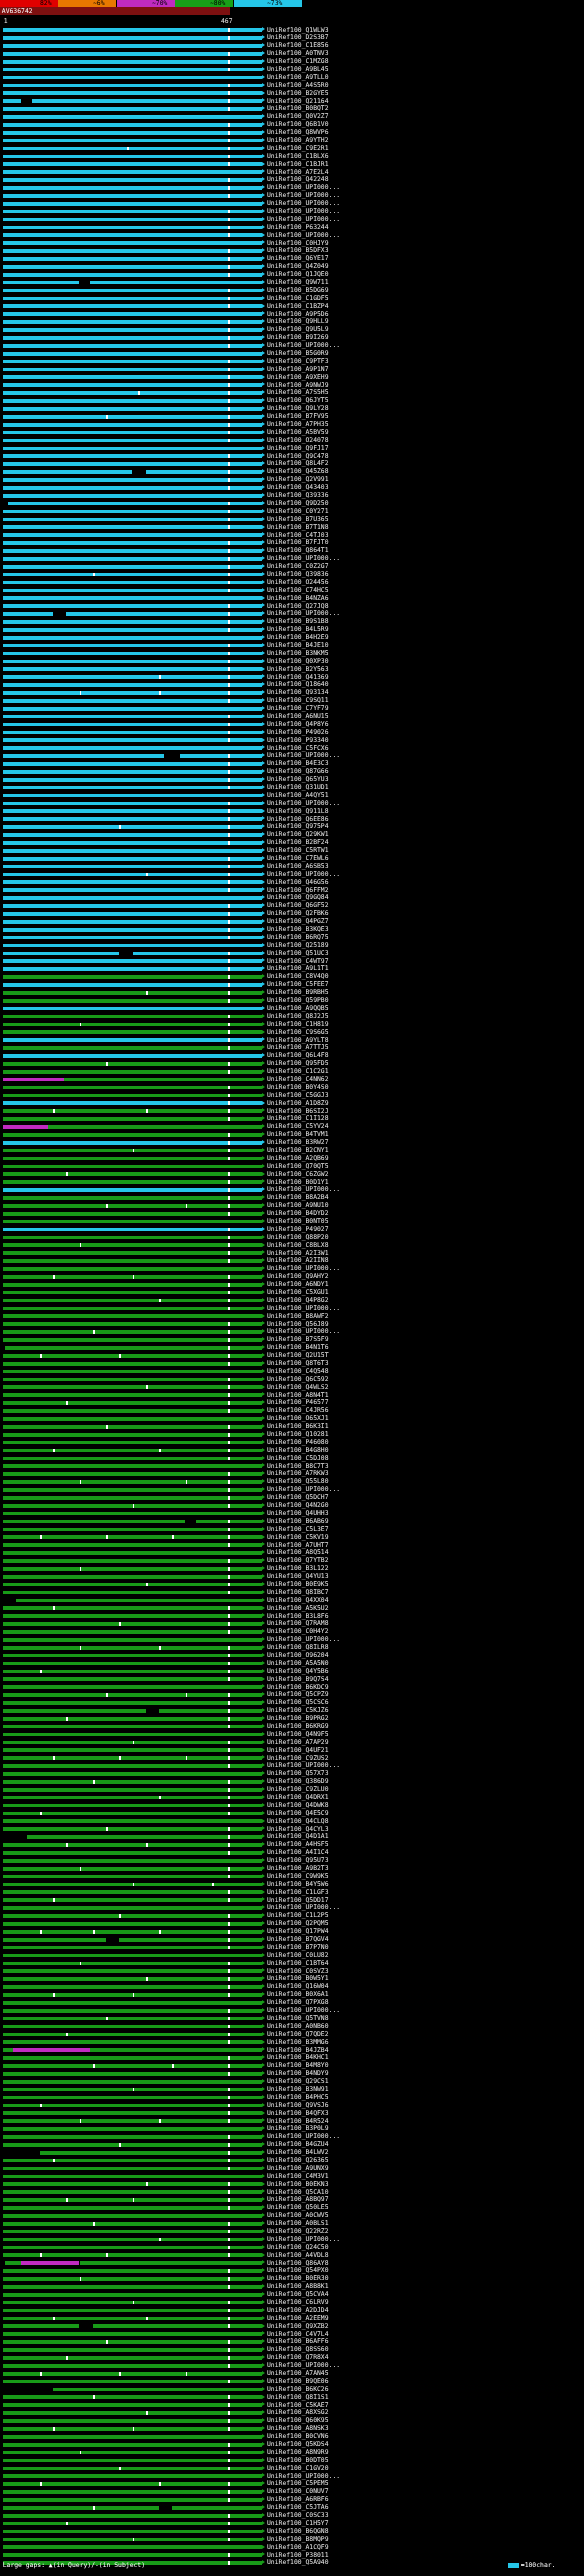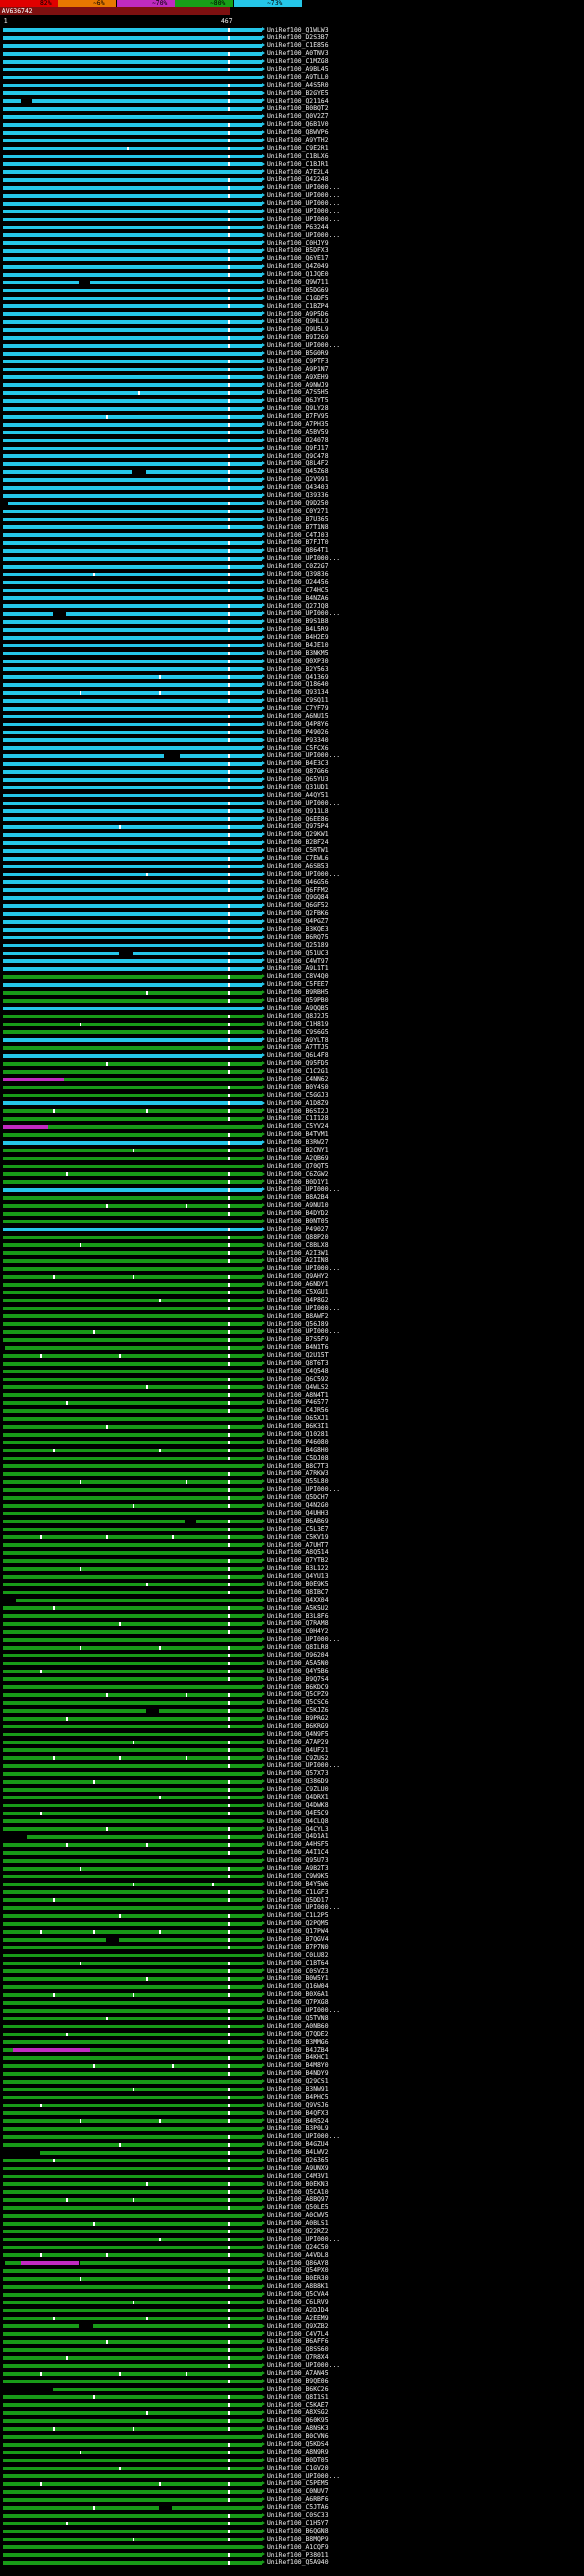--- a/index.html
+++ b/index.html
@@ -2696,15 +2696,21 @@
       <div class="row">
         <div class="bars">
           <div class="seg" style="left: 1%; width: 98%; background: rgb(24, 154, 24);"></div>
           <div class="tip" style="left: 99%; border-left-color: rgb(24, 154, 24);"></div>
           <div class="tick" style="left: 86%;"></div>
         </div>
         <span class="lbl">UniRef100_Q5A940</span>
       </div>
     </div>
 
+  <div id="footer">
+    <span id="gapslegend">Large gaps: ▲(in Query)/-(in Subject)</span>
+    <span id="unitlegend">
+      <span id="unitswatch" style="background: rgb(37, 198, 232);"></span><span>=100char.</span>
+    </span>
+  </div>
 
 </div>
 
 
 </body></html>

